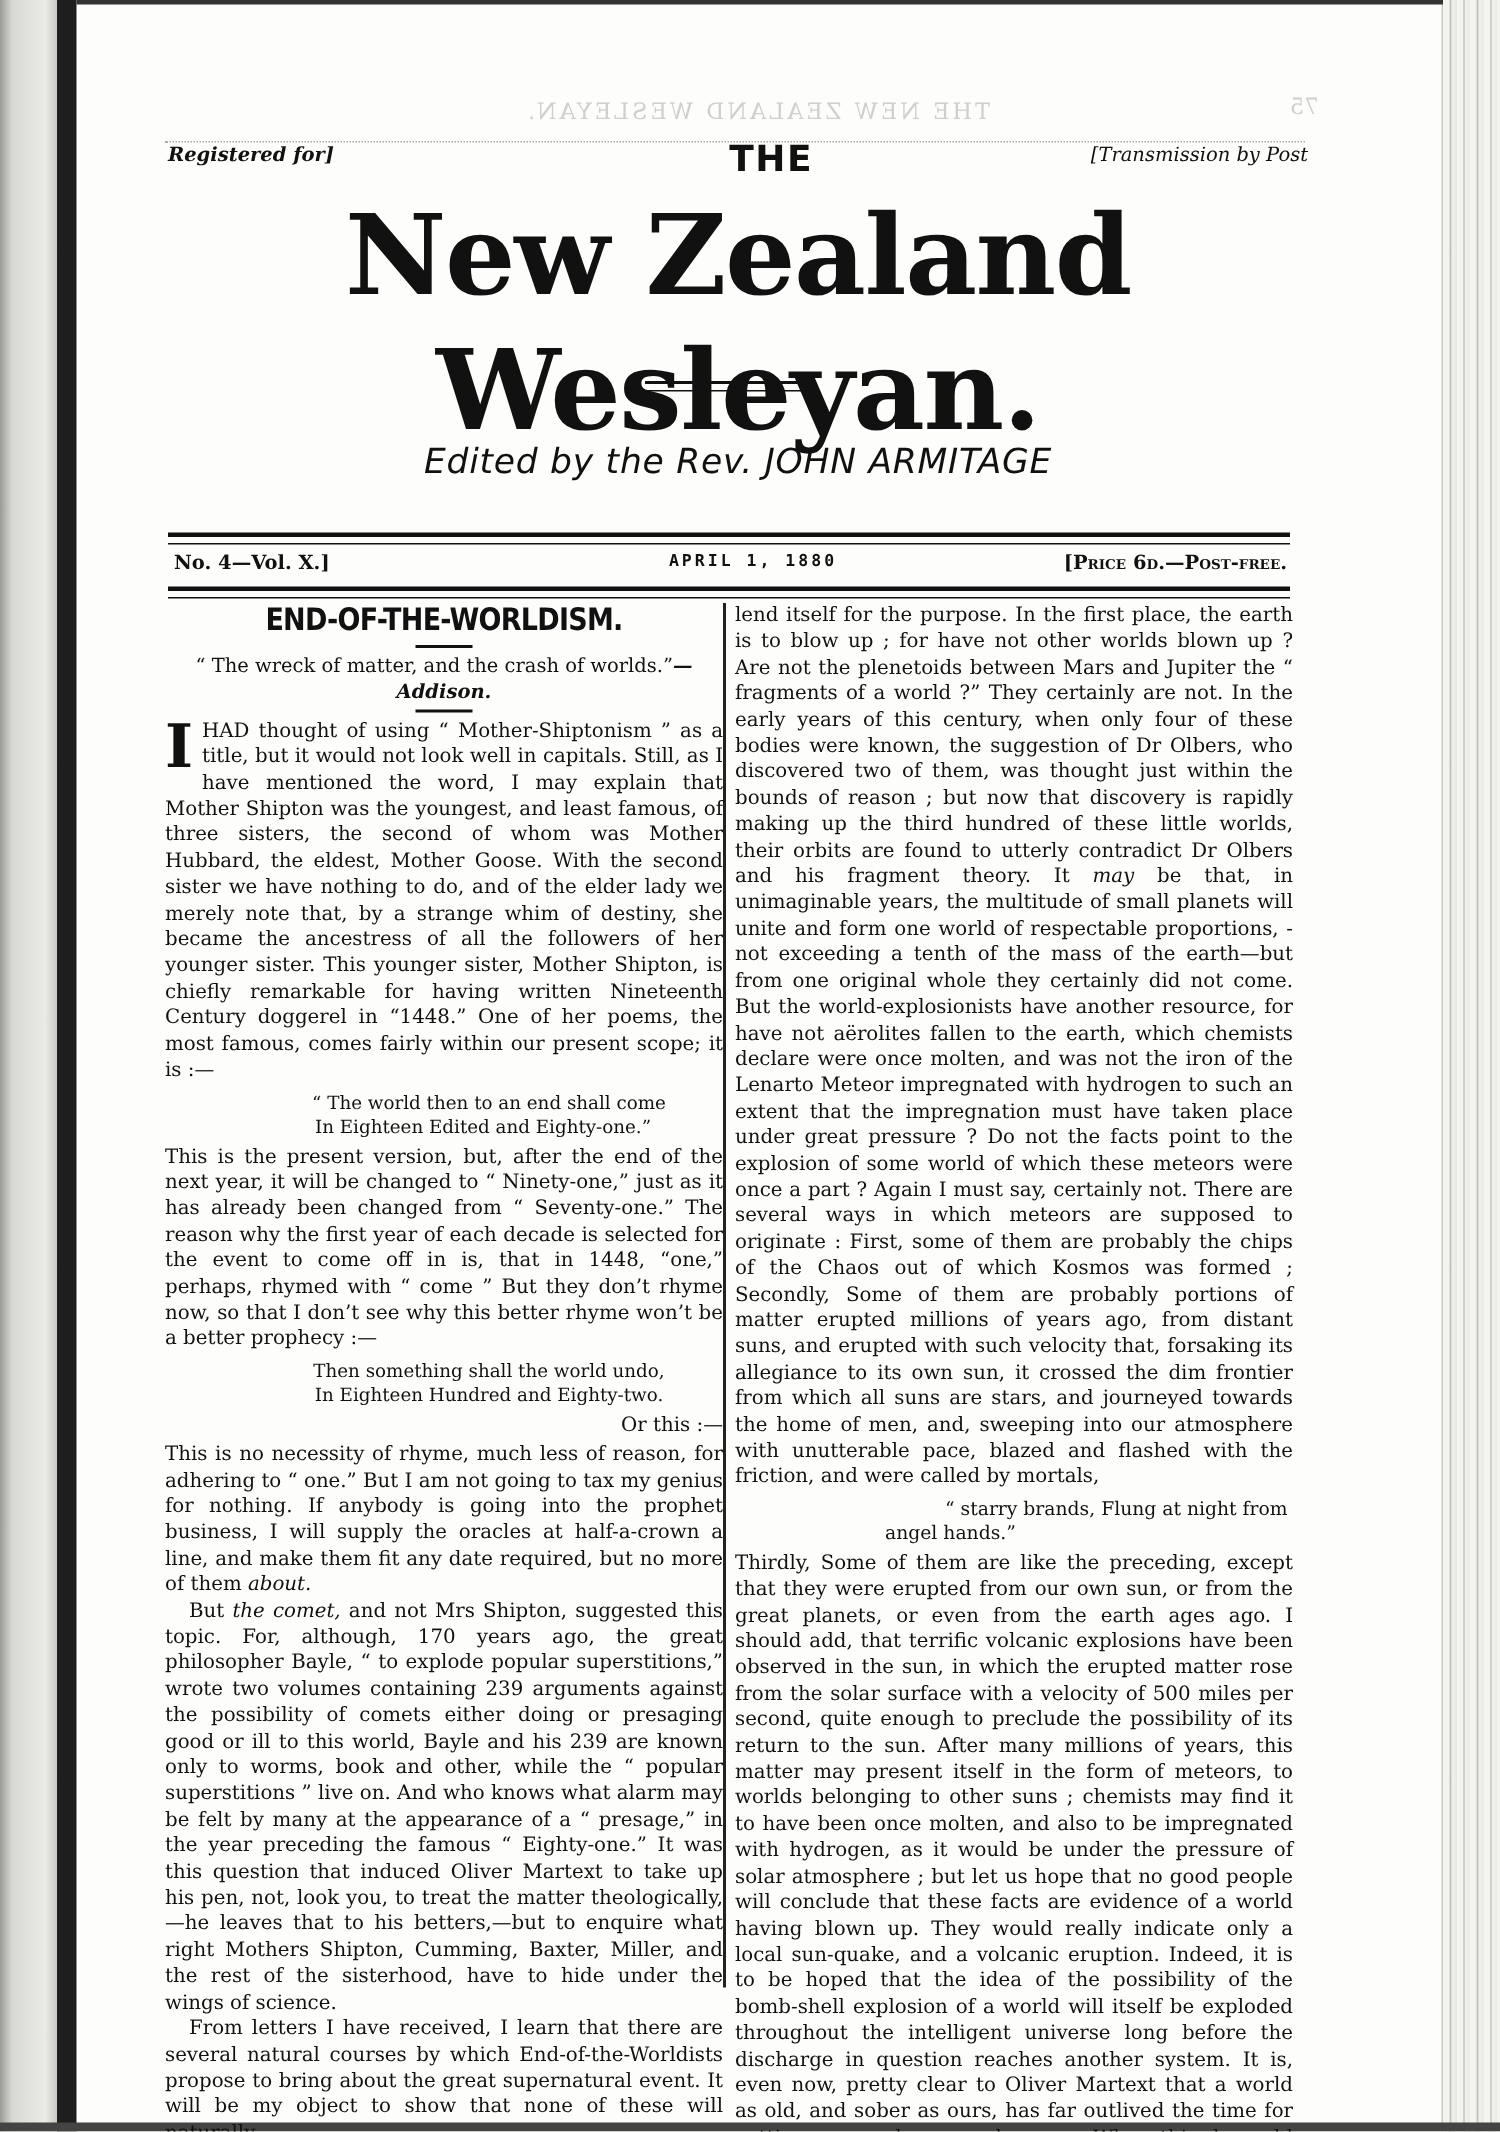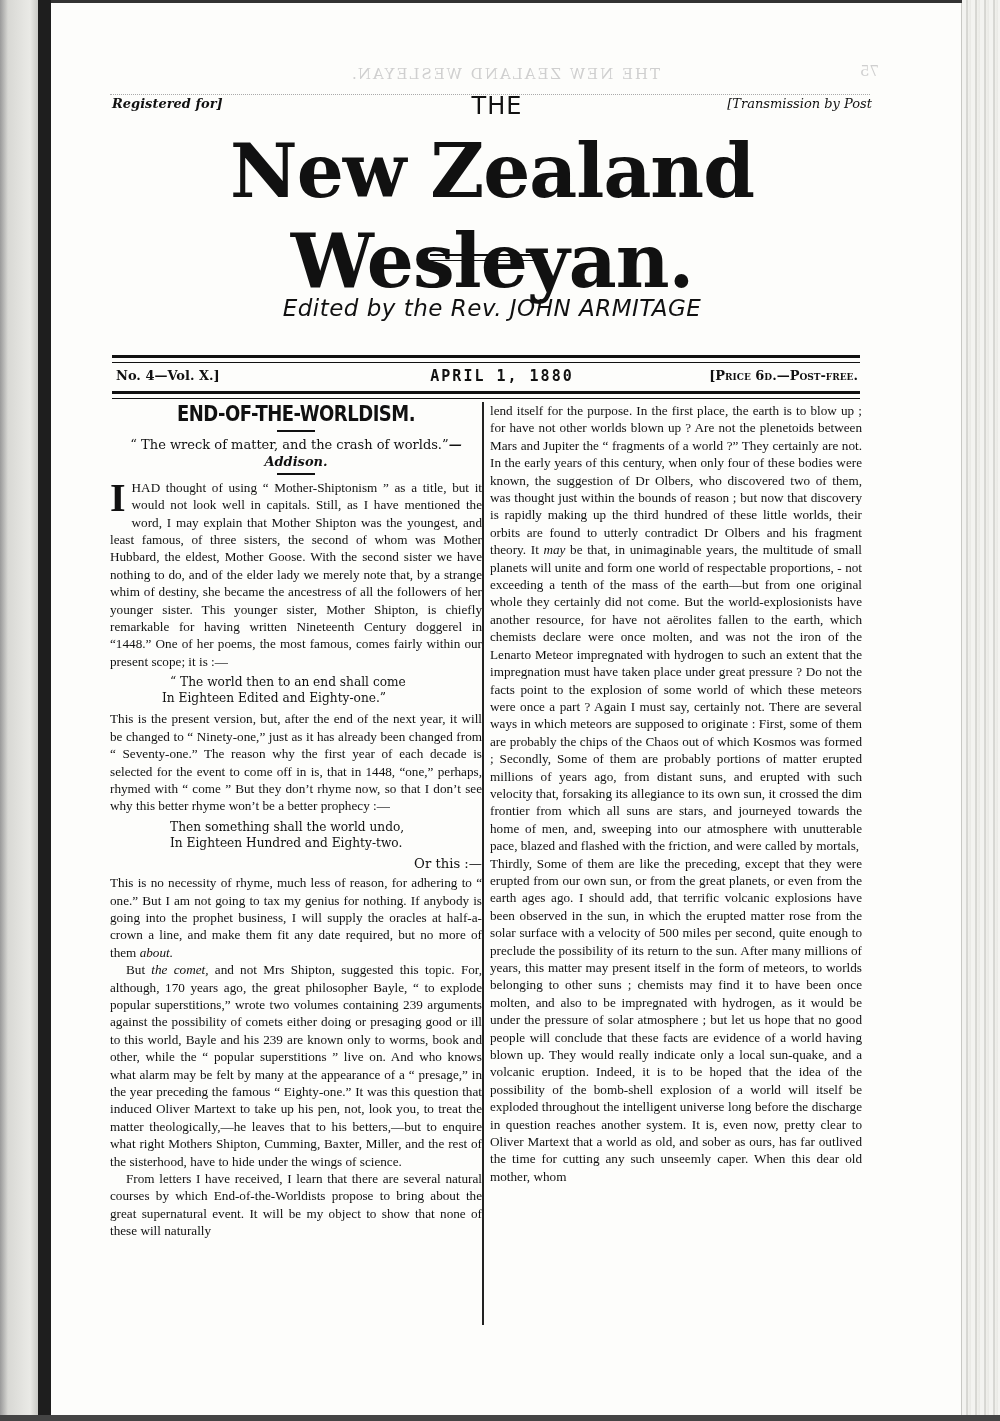--- a/index.html
+++ b/index.html
@@ -18,49 +18,49 @@
   .edge-bottom { position:absolute; left:0; right:0; bottom:0; height:6px; background:#444; }
 
   .ghost-header { position:absolute; left:340px; top:65px; width:330px; text-align:center;
     font-family:"DejaVu Serif", serif; font-size:15px; letter-spacing:2px; color:#cfcfcf; transform:scaleX(-1); }
   .ghost-num { position:absolute; left:860px; top:62px; font-size:15px; color:#cfcfcf; transform:scaleX(-1); }
   .top-rule { position:absolute; left:110px; top:94px; width:760px; border-top:1px dotted #aaa; }
 
   .masthead { position:absolute; left:112px; top:96px; width:760px; height:200px; }
   .registered { position:absolute; left:0; top:0; font-family:"DejaVu Serif", serif; font-style:italic; font-weight:bold; font-size:13px; }
   .transmission { position:absolute; right:0; top:0; font-family:"DejaVu Serif", serif; font-style:italic; font-weight:normal; font-size:13px; }
-  .the { position:absolute; left:340px; top:-4px; width:90px; text-align:center; font-family:"DejaVu Sans", sans-serif; font-weight:normal; font-size:24px; letter-spacing:1px; }
+  .the { position:absolute; left:340px; top:-4px; width:90px; text-align:right; font-family:"DejaVu Sans", sans-serif; font-weight:bold; font-size:24px; letter-spacing:1px; }
   .paper-title { position:absolute; left:0; top:30px; width:760px; text-align:center;
     font-family:"DejaVu Serif", serif; font-weight:bold; font-size:74px; letter-spacing:-1px; line-height:90px;
     transform:scaleY(1.0); }
   .title-rule { position:absolute; left:318px; top:158px; width:104px; height:4px; border-top:2px solid #111; border-bottom:1px solid #111; }
   .editor { position:absolute; left:112px; top:295px; width:760px; text-align:center;
     font-family:"DejaVu Sans", sans-serif; font-style:italic; font-size:23px; letter-spacing:0.5px; }
 
   .rule-double { position:absolute; left:112px; width:748px; height:4px; border-top:3px solid #111; border-bottom:1px solid #111; }
   .issue-line { position:absolute; left:112px; top:368px; width:748px; height:20px; font-size:13px; }
   .issue-no { position:absolute; left:4px; top:0; font-family:"DejaVu Serif", serif; font-weight:bold; }
-  .issue-date { position:absolute; left:290px; top:-1px; width:200px; text-align:center; font-family:"DejaVu Sans Mono", monospace; font-weight:bold; font-size:15px; letter-spacing:2px; }
+  .issue-date { position:absolute; left:290px; top:-1px; width:200px; text-align:center; font-family:"DejaVu Sans Mono", monospace; font-weight:bold; font-size:11px; letter-spacing:2px; }
   .issue-price { position:absolute; right:2px; top:0; font-family:"DejaVu Serif", serif; font-weight:bold; font-variant:small-caps; }
 
   .col { position:absolute; top:402px; width:372px; font-family:"DejaVu Serif", serif; font-size:13.2px; line-height:17.4px; text-align:justify; }
   .col-left { left:110px; }
   .col-right { left:490px; width:372px; }
   .col-divider { position:absolute; left:482px; top:402px; width:2px; height:923px; background:#222; }
 
   .article-title { text-align:center; font-family:"DejaVu Sans", sans-serif; font-weight:bold; font-size:18px; letter-spacing:-0.5px; transform:scaleY(1.15); margin:0 0 4px 0; line-height:24px; }
   .short-rule { width:38px; height:0; border-top:2px solid #111; margin:2px auto 4px auto; }
   .epigraph { text-align:center; font-size:13px; margin:0 0 2px 0; }
   .epigraph .attr { font-style:italic; font-weight:bold; }
-  p { margin:0;font-family:Liberation Serif, serif; }
+  p { margin:0; }
   .para-first { margin-top:3px; }
   .dropcap { float:left; font-size:40px; line-height:34px; margin:2px 6px 0 0; font-weight:bold; }
   .indent { text-indent:16px; }
   .verse { margin:4px 0 4px 60px; font-size:12.2px; line-height:16px; text-align:left; }
-  .verse .l2 { display:block; }
+  .verse .l2 { display:block;text-align:center; }
   .verse-right { margin:4px 0 4px 100px; font-size:12.5px; line-height:16px; text-align:left; }
   .or-this { margin:4px 0 2px 0; text-align:right; }
   em { font-style:italic; }
 </style>
 </head>
 <body>
 
 <div class="edge-left"></div>
 <div class="spine"></div>
 <div class="edge-right"></div>
@@ -110,14 +110,18 @@
     <span class="l2">In Eighteen Hundred and Eighty-two.</span>
   </div>
   <div class="or-this">Or this :—</div>
   <p><span>This is no necessity of rhyme, much less of reason, for adhering to “ one.” But I am not going to tax my genius for nothing. If anybody is going into the prophet business, I will supply the oracles at half-a-crown a line, and make them fit any date required, but no more of them</span> <em>about.</em></p>
   <p class="indent"><span>But</span> <em>the comet,</em> <span>and not Mrs Shipton, suggested this topic. For, although, 170 years ago, the great philosopher Bayle, “ to explode popular superstitions,” wrote two volumes containing 239 arguments against the possibility of comets either doing or presaging good or ill to this world, Bayle and his 239 are known only to worms, book and other, while the “ popular superstitions ” live on. And who knows what alarm may be felt by many at the appearance of a “ presage,” in the year preceding the famous “ Eighty-one.” It was this question that induced Oliver Martext to take up his pen, not, look you, to treat the matter theologically,—he leaves that to his betters,—but to enquire what right Mothers Shipton, Cumming, Baxter, Miller, and the rest of the sisterhood, have to hide under the wings of science.</span></p>
   <p class="indent">From letters I have received, I learn that there are several natural courses by which End-of-the-Worldists propose to bring about the great supernatural event. It will be my object to show that none of these will naturally</p>
 </div>
 
 <div class="col col-right">
   <p><span>lend itself for the purpose. In the first place, the earth is to blow up ; for have not other worlds blown up ? Are not the plenetoids between Mars and Jupiter the “ fragments of a world ?” They certainly are not. In the early years of this century, when only four of these bodies were known, the suggestion of Dr Olbers, who discovered two of them, was thought just within the bounds of reason ; but now that discovery is rapidly making up the third hundred of these little worlds, their orbits are found to utterly contradict Dr Olbers and his fragment theory. It</span> <em>may</em> <span>be that, in unimaginable years, the multitude of small planets will unite and form one world of respectable proportions, - not exceeding a tenth of the mass of the earth—but from one original whole they certainly did not come. But the world-explosionists have another resource, for have not aërolites fallen to the earth, which chemists declare were once molten, and was not the iron of the Lenarto Meteor impregnated with hydrogen to such an extent that the impregnation must have taken place under great pressure ? Do not the facts point to the explosion of some world of which these meteors were once a part ? Again I must say, certainly not. There are several ways in which meteors are supposed to originate : First, some of them are probably the chips of the Chaos out of which Kosmos was formed ; Secondly, Some of them are probably portions of matter erupted millions of years ago, from distant suns, and erupted with such velocity that, forsaking its allegiance to its own sun, it crossed the dim frontier from which all suns are stars, and journeyed towards the home of men, and, sweeping into our atmosphere with unutterable pace, blazed and flashed with the friction, and were called by mortals,</span></p>
+  <div class="verse-right">
+    <span class="l2" style="margin-left:40px">“ starry brands,</span>
+    <span class="l2">Flung at night from angel hands.”</span>
+  </div>
   <p>Thirdly, Some of them are like the preceding, except that they were erupted from our own sun, or from the great planets, or even from the earth ages ago. I should add, that terrific volcanic explosions have been observed in the sun, in which the erupted matter rose from the solar surface with a velocity of 500 miles per second, quite enough to preclude the possibility of its return to the sun. After many millions of years, this matter may present itself in the form of meteors, to worlds belonging to other suns ; chemists may find it to have been once molten, and also to be impregnated with hydrogen, as it would be under the pressure of solar atmosphere ; but let us hope that no good people will conclude that these facts are evidence of a world having blown up. They would really indicate only a local sun-quake, and a volcanic eruption. Indeed, it is to be hoped that the idea of the possibility of the bomb-shell explosion of a world will itself be exploded throughout the intelligent universe long before the discharge in question reaches another system. It is, even now, pretty clear to Oliver Martext that a world as old, and sober as ours, has far outlived the time for cutting any such unseemly caper. When this dear old mother, whom</p>
 </div>
 
 </body></html>

